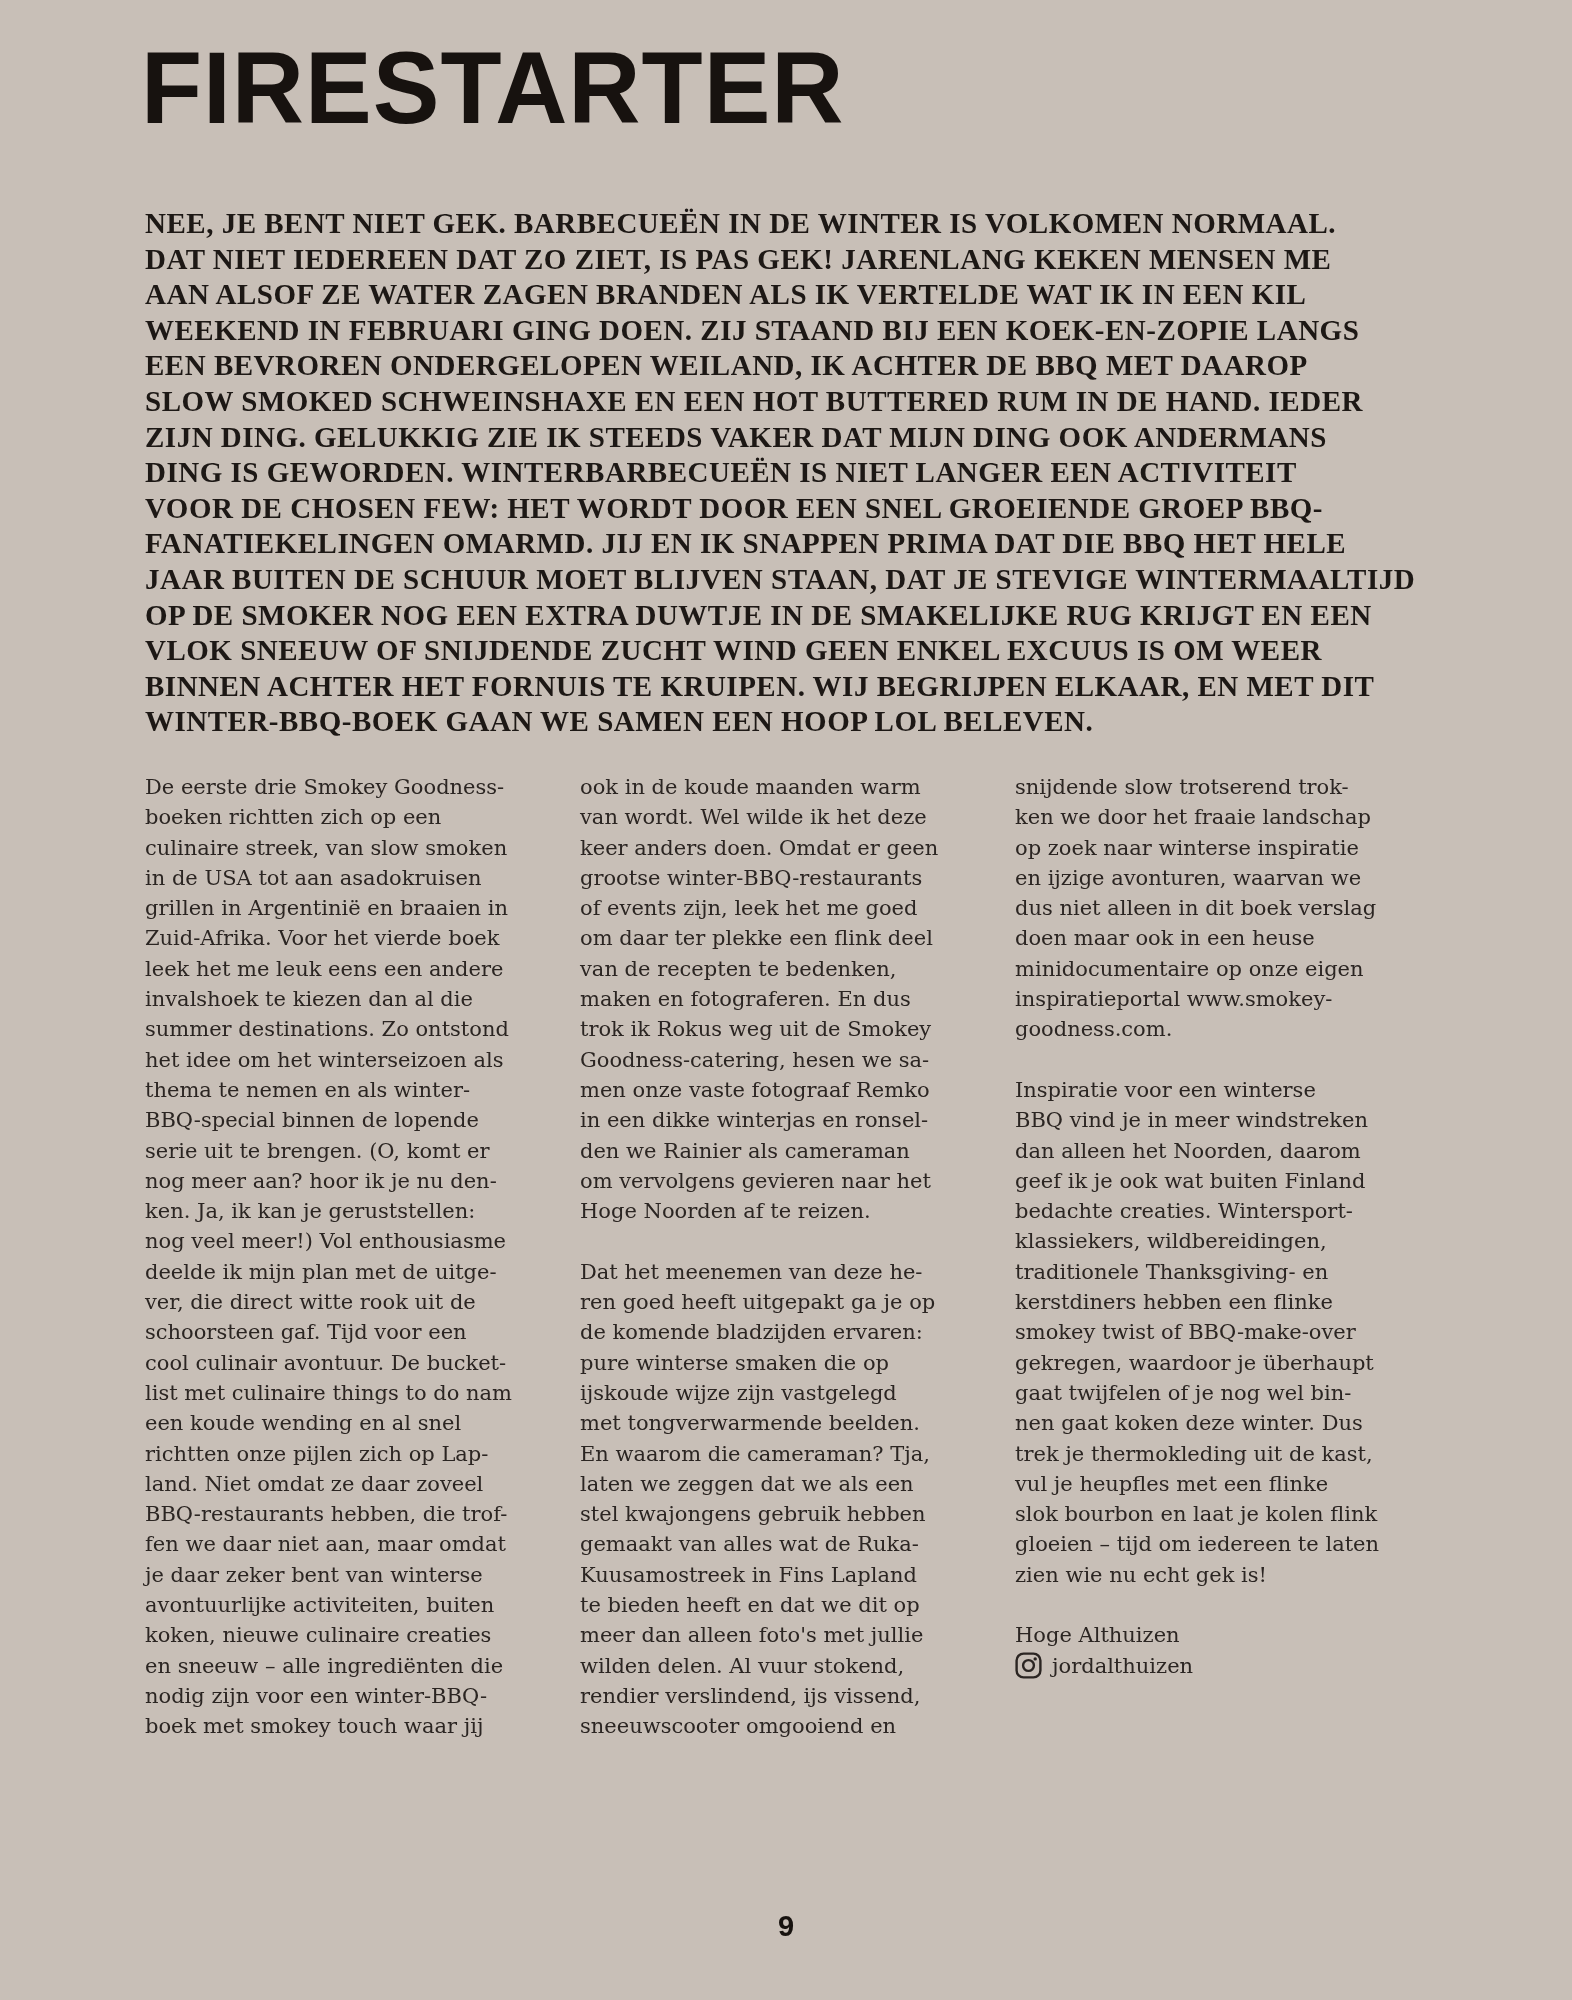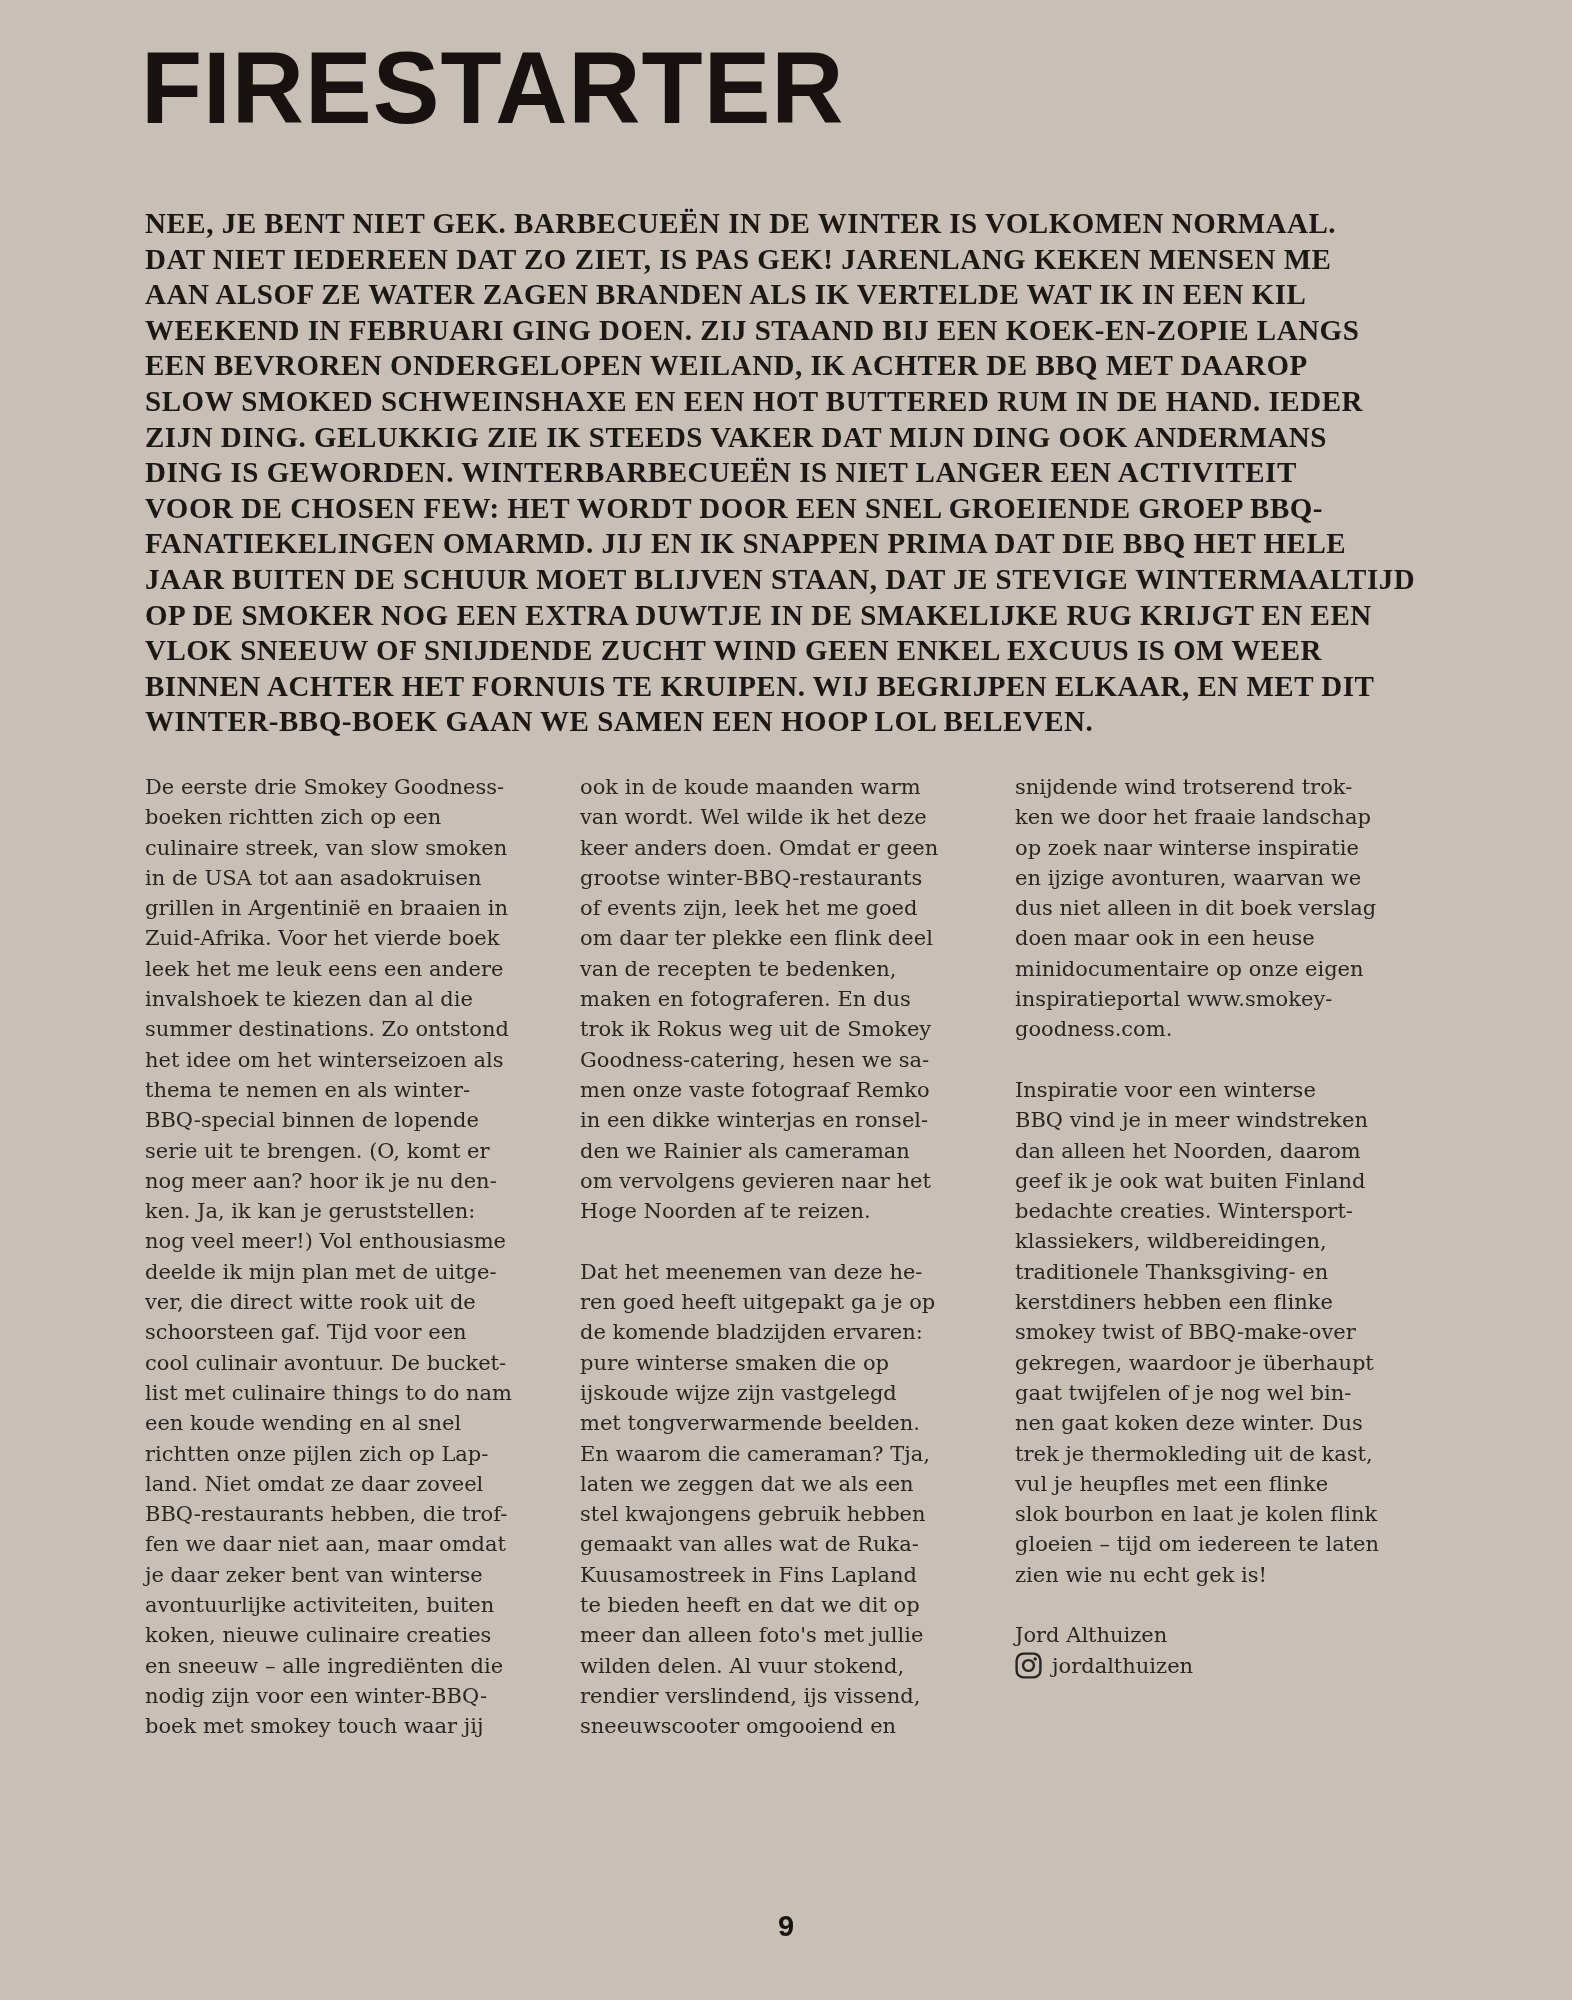--- a/index.html
+++ b/index.html
@@ -184,21 +184,21 @@
 gemaakt van alles wat de Ruka-
 Kuusamostreek in Fins Lapland
 te bieden heeft en dat we dit op
 meer dan alleen foto's met jullie
 wilden delen. Al vuur stokend,
 rendier verslindend, ijs vissend,
 sneeuwscooter omgooiend en</p>
     </div>
 
     <div class="column">
-      <p>snijdende wind trotserend trok-
+      <p>snijdende slow trotserend trok-
 ken we door het fraaie landschap
 op zoek naar winterse inspiratie
 en ijzige avonturen, waarvan we
 dus niet alleen in dit boek verslag
 doen maar ook in een heuse
 minidocumentaire op onze eigen
 inspiratieportal www.smokey-
 goodness.com.</p>
       <p>Inspiratie voor een winterse
 BBQ vind je in meer windstreken
@@ -212,21 +212,21 @@
 gekregen, waardoor je überhaupt
 gaat twijfelen of je nog wel bin-
 nen gaat koken deze winter. Dus
 trek je thermokleding uit de kast,
 vul je heupfles met een flinke
 slok bourbon en laat je kolen flink
 gloeien – tijd om iedereen te laten
 zien wie nu echt gek is!</p>
 
       <div class="signature">
-        <span class="sig-name">Jord Althuizen</span>
+        <span class="sig-name">Hoge Althuizen</span>
         <span class="sig-insta">
           <span class="insta-icon">
             <svg width="27" height="27" viewBox="0 0 27 27">
               <rect x="1.6" y="1.6" width="23.8" height="23.8" rx="7" ry="7" fill="none" stroke="#2b2522" stroke-width="2.4"></rect>
               <circle cx="13.5" cy="13.5" r="5.4" fill="none" stroke="#2b2522" stroke-width="2.4"></circle>
               <circle cx="20.2" cy="6.9" r="1.7" fill="#2b2522"></circle>
             </svg>
           </span>
           <span>jordalthuizen</span>
         </span>

